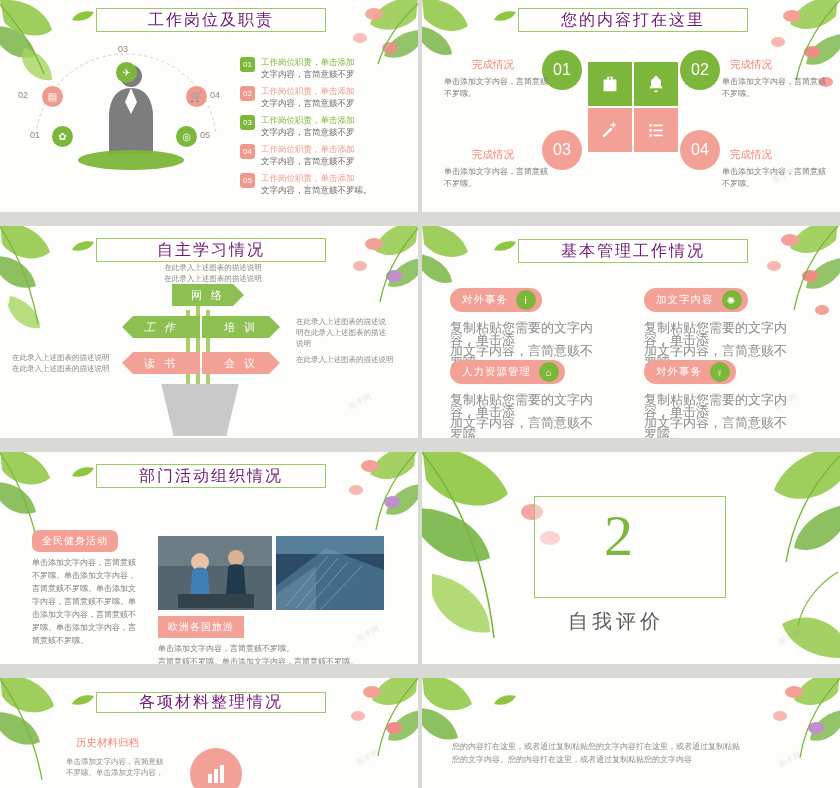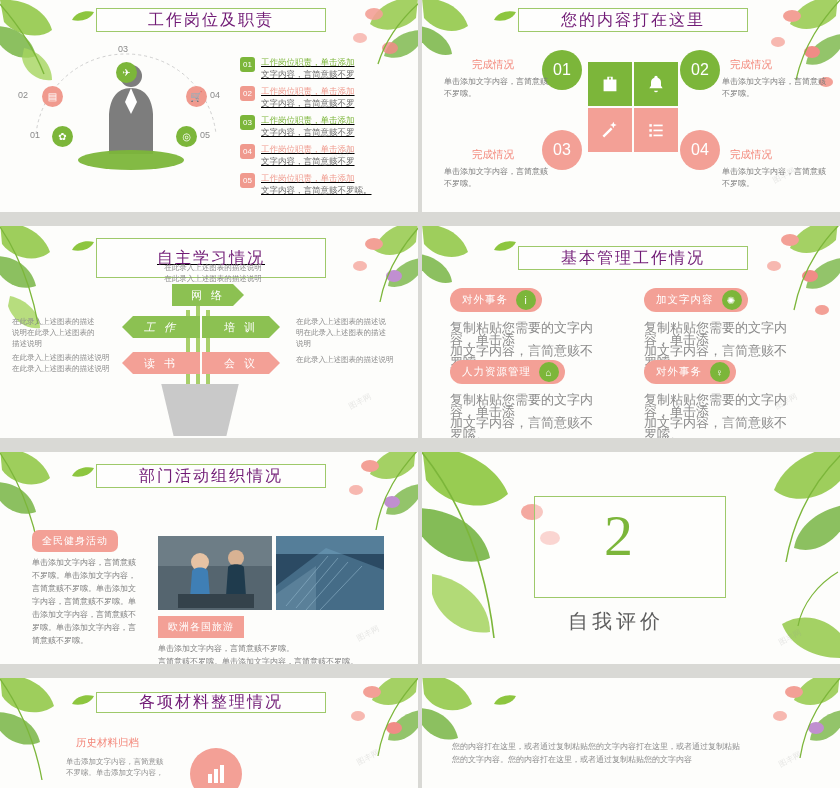--- a/index.html
+++ b/index.html
@@ -76,21 +76,21 @@
   .s1-row { display:flex; margin-bottom: 5px; }
   .s1-num {
     flex: none;
     width: 15px; height: 15px; border-radius: 3px;
     color: #fff; font-size: 8px;
     display:flex; align-items:center; justify-content:center;
     margin-right: 6px; margin-top: 1px;
   }
   .s1-num.g { background: #7cb63a; }
   .s1-num.p { background: #f09a8e; }
-  .s1-txt { font-size: 8.5px; line-height: 12px; text-decoration: underline; }
+  .s1-txt { font-size: 8.5px; line-height: 12px; }
   .s1-txt .hl { color: #f09a8e; }
   .s1-txt .hg { color: #7cb63a; }
   .s1-txt .gy { color: #6b6b6b; }
   
   .sq {
     position: absolute;
     width: 44px; height: 44px;
     display:flex; align-items:center; justify-content:center;
   }
   .sq.g { background:#7cb63a; }
@@ -354,44 +354,41 @@
     </svg>
     <svg class="leaf" style="left:308px;top:-6px;" width="116" height="100" viewBox="0 0 116 100">
       <path d="M110 2 C90 2 72 12 66 30 C80 40 98 34 108 22 Z" fill="#8dc63f" opacity=".8"></path>
       <path d="M114 38 C96 40 82 52 80 66 C94 70 108 60 114 50 Z" fill="#6fb039" opacity=".75"></path>
       <ellipse cx="66" cy="24" rx="9" ry="6" fill="#f3a096"></ellipse>
       <ellipse cx="86" cy="56" rx="8" ry="6" fill="#c08fd0"></ellipse>
       <ellipse cx="52" cy="46" rx="7" ry="5" fill="#f7b8b0"></ellipse>
       <path d="M112 6 C94 26 78 50 72 82" stroke="#7cb63a" stroke-width="1.3" fill="none"></path>
     </svg>
 
-    <div class="title-box" style="left:96px;top:12px;width:230px;height:40px;text-decoration:underline;">
+    <div class="title-box" style="left:96px;top:12px;width:230px;height:24px;">
       <span class="t">自主学习情况</span>
     </div>
     <svg class="title-deco" style="left:70px;top:14px;" viewBox="0 0 26 12">
         <path d="M2 10 C6 2 16 0 24 2 C20 10 10 12 2 10Z" fill="#8dc63f"></path>
       </svg>
 
     <div class="stem" style="left:196px;top:62px;width:4px;height:110px;"></div>
     <div class="stem" style="left:206px;top:84px;width:4px;height:88px;"></div>
     <div class="stem" style="left:186px;top:84px;width:4px;height:88px;"></div>
 
     <div class="arrowtag ag arrow-r" style="left:172px;top:58px;width:72px;">网 络</div>
     <div class="arrowtag ag arrow-l" style="left:122px;top:90px;width:78px;font-style:italic;">工 作</div>
     <div class="arrowtag ag arrow-r" style="left:202px;top:90px;width:78px;">培 训</div>
     <div class="arrowtag ap arrow-l" style="left:122px;top:126px;width:78px;">读 书</div>
     <div class="arrowtag ap arrow-r" style="left:202px;top:126px;width:78px;">会 议</div>
 
     <div class="pot" style="left:156px;top:158px;"></div>
 
     <div class="s3-note" style="left:148px;top:36px;width:130px;text-align:center;white-space:pre-line;">在此录入上述图表的描述说明
 在此录入上述图表的描述说明</div>
-    <div class="s3-note" style="left:12px;top:90px;width:100px;white-space:pre-line;">在此录入上述图表的描述
-说明在此录入上述图表的
-描述说明</div>
     <div class="s3-note" style="left:296px;top:90px;width:106px;white-space:pre-line;">在此录入上述图表的描述说
 明在此录入上述图表的描述
 说明</div>
     <div class="s3-note" style="left:12px;top:126px;width:100px;white-space:pre-line;">在此录入上述图表的描述说明
 在此录入上述图表的描述说明</div>
     <div class="s3-note" style="left:296px;top:128px;width:110px;white-space:pre-line;">在此录入上述图表的描述说明</div>
 
     <div class="wm" style="left:348px;top:170px;">图丰网</div>
   </div>
 
@@ -403,21 +400,21 @@
     <svg class="leaf" style="left:288px;top:-8px;" width="134" height="116" viewBox="0 0 134 116">
       <path d="M128 2 C106 2 86 12 80 30 C94 40 114 34 126 22 Z" fill="#8dc63f" opacity=".8"></path>
       <path d="M132 40 C114 42 98 54 96 70 C112 74 126 62 132 52 Z" fill="#6fb039" opacity=".75"></path>
       <ellipse cx="80" cy="22" rx="9" ry="6" fill="#f3a096"></ellipse>
       <ellipse cx="100" cy="58" rx="8" ry="6" fill="#f08c86"></ellipse>
       <ellipse cx="64" cy="48" rx="7" ry="5" fill="#f7b8b0"></ellipse>
       <ellipse cx="112" cy="92" rx="7" ry="5" fill="#f3a096"></ellipse>
       <path d="M130 6 C110 26 92 52 84 92" stroke="#7cb63a" stroke-width="1.3" fill="none"></path>
     </svg>
 
-    <div class="title-box" style="left:96px;top:20px;width:230px;height:24px;">
+    <div class="title-box" style="left:96px;top:13px;width:230px;height:24px;">
       <span class="t">基本管理工作情况</span>
     </div>
     <svg class="title-deco" style="left:70px;top:14px;" viewBox="0 0 26 12">
         <path d="M2 10 C6 2 16 0 24 2 C20 10 10 12 2 10Z" fill="#8dc63f"></path>
       </svg>
 
     <div class="pilltag" style="left:28px;top:62px;">
       <span>对外事务</span>
       <span class="ic">i</span>
     </div>

